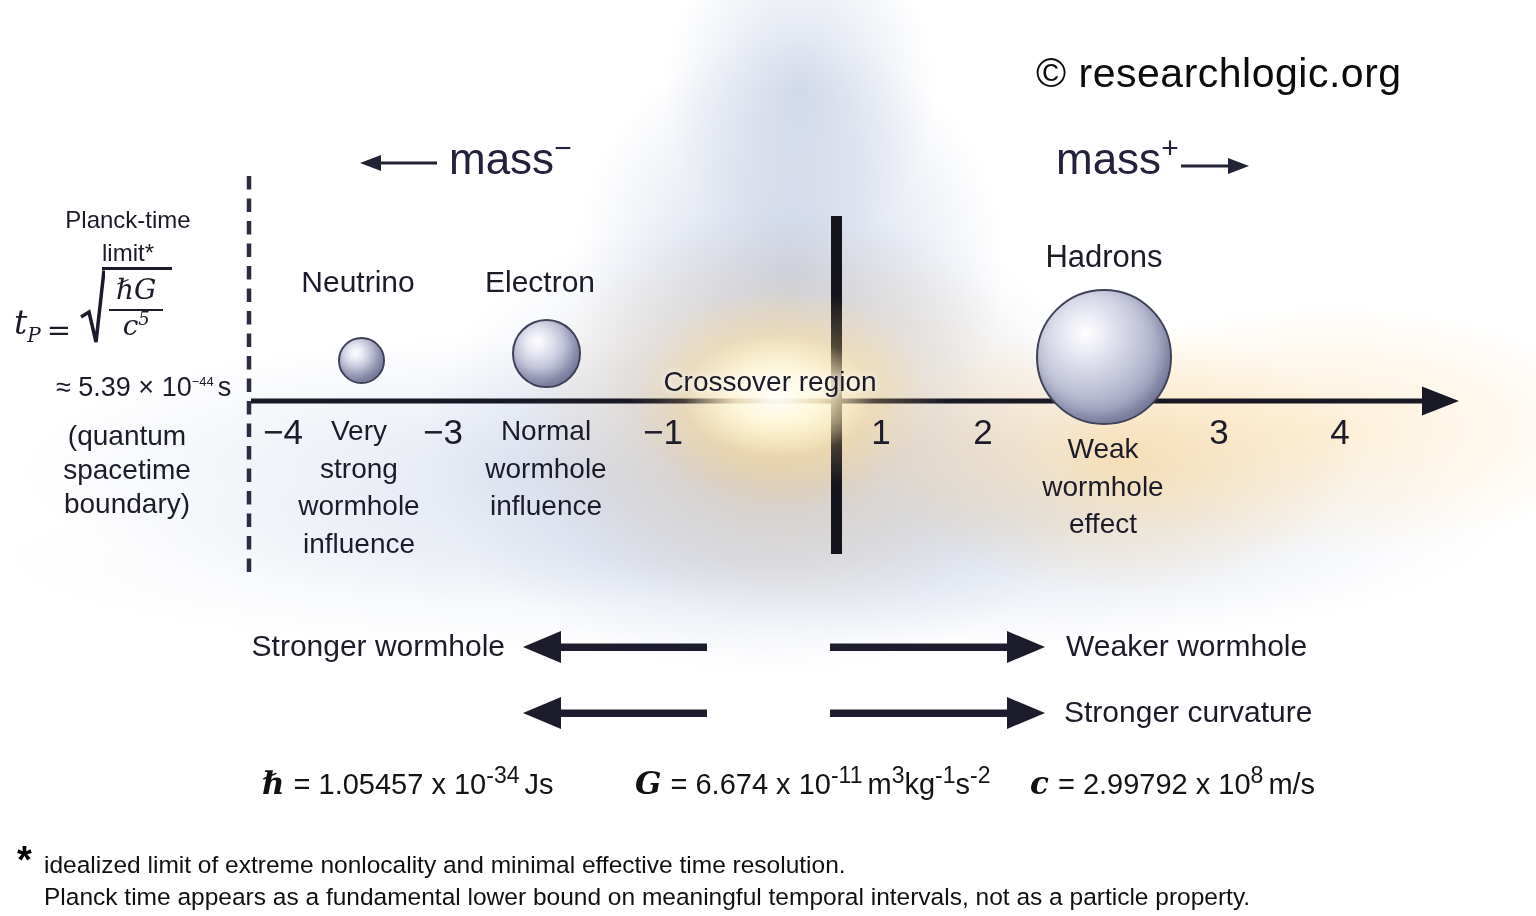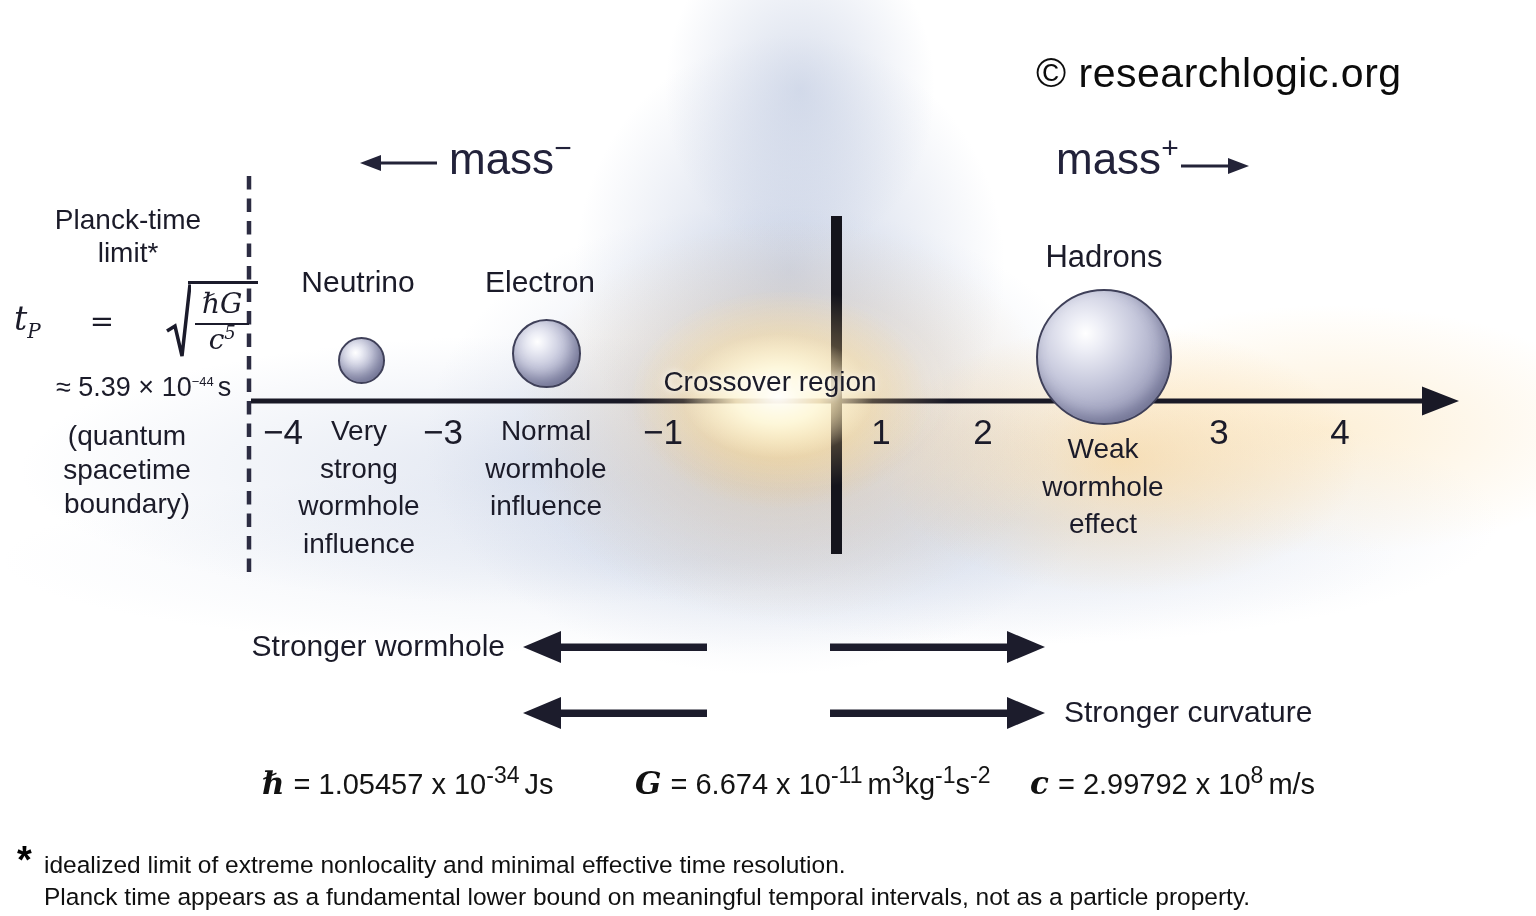--- a/index.html
+++ b/index.html
@@ -40,27 +40,27 @@
   .sphere-neutrino { left:338px; top:337px; width:47px; height:47px; }
   .sphere-electron { left:512px; top:319px; width:69px; height:69px; }
   .sphere-hadron   { left:1036px; top:289px; width:136px; height:136px; }
   
   .t { position:absolute; white-space:nowrap; color:#1b1b29; }
   .c { transform:translateX(-50%); text-align:center; }
   .r { transform:translateX(-100%); text-align:right; }
   .copyright { left:1036px; top:50px; font-size:41px; color:#0c0c0c; letter-spacing:0.5px; }
   .mass-label { font-size:44px; color:#22223a; }
   .mass-label sup { font-size:30px; line-height:0; }
-  .planck-title { left:128px; top:203px; font-size:28px; line-height:33px; }
+  .planck-title { left:128px; top:203px; font-size:24px; line-height:33px; }
   .planck-note  { left:127px; top:419px; font-size:28px; line-height:34px; }
   .approx { left:56px; top:372px; font-size:27px; }
   .approx sup { font-size:13px; line-height:0; }
   .approx .unit { padding-left:4px; }
   
-  .formula { left:14px; top:281px; display:flex; align-items:center;gap:43px; }
+  .formula { left:14px; top:267px; display:flex; align-items:flex-end; }
   .fvargroup { font-family:"DejaVu Serif", serif; font-style:italic; font-size:33px; }
   .fvargroup sub { font-size:20px; }
   .feq { font-family:"DejaVu Serif", serif; font-size:29px; margin:0 8px 0 6px; }
   .sqrt { display:inline-flex; align-items:flex-start; }
   .sqrt-body { border-top:3.5px solid #1b1b2b; margin-left:-3px; padding:5px 9px 0 7px; }
   .frac { display:inline-flex; flex-direction:column; align-items:center;
           font-family:"DejaVu Serif", serif; font-style:italic; font-size:28px; line-height:1.1; }
   .fnum { border-bottom:2.5px solid #1b1b2b; padding:0 7px 3px; }
   .fden sup { font-size:18px; line-height:0; }
   
@@ -174,20 +174,21 @@
     <div>wormhole</div>
     <div>influence</div>
   </div>
   <div class="t c region" style="left:1103px; top:430px;">
     <div>Weak</div>
     <div>wormhole</div>
     <div>effect</div>
   </div>
 
   <div class="t r grad-text" style="left:505px; top:629px;">Stronger wormhole</div>
+  <div class="t grad-text" style="left:1066px; top:629px;">Weaker wormhole</div>
   <div class="t grad-text" style="left:1064px; top:695px;">Stronger curvature</div>
 
   <div class="t const" style="left:262px;"><span class="sym">ℏ</span><span>= 1.05457 x 10</span><sup>-34</sup><span class="unit">Js</span></div>
   <div class="t const" style="left:628px;margin-left:7px;"><span class="sym">G</span><span>= 6.674 x 10</span><sup>-11</sup><span class="unit">m</span><sup>3</sup><span>kg</span><sup>-1</sup><span>s</span><sup>-2</sup></div>
   <div class="t const" style="left:1030px;"><span class="sym">c</span><span>= 2.99792 x 10</span><sup>8</sup><span class="unit">m/s</span></div>
 
   <div class="t foot-star">*</div>
   <div class="t footline" style="left:44px; top:851px;">idealized limit of extreme nonlocality and minimal effective time resolution.</div>
   <div class="t footline" style="left:44px; top:883px;">Planck time appears as a fundamental lower bound on meaningful temporal intervals, not as a particle property.</div>
 

